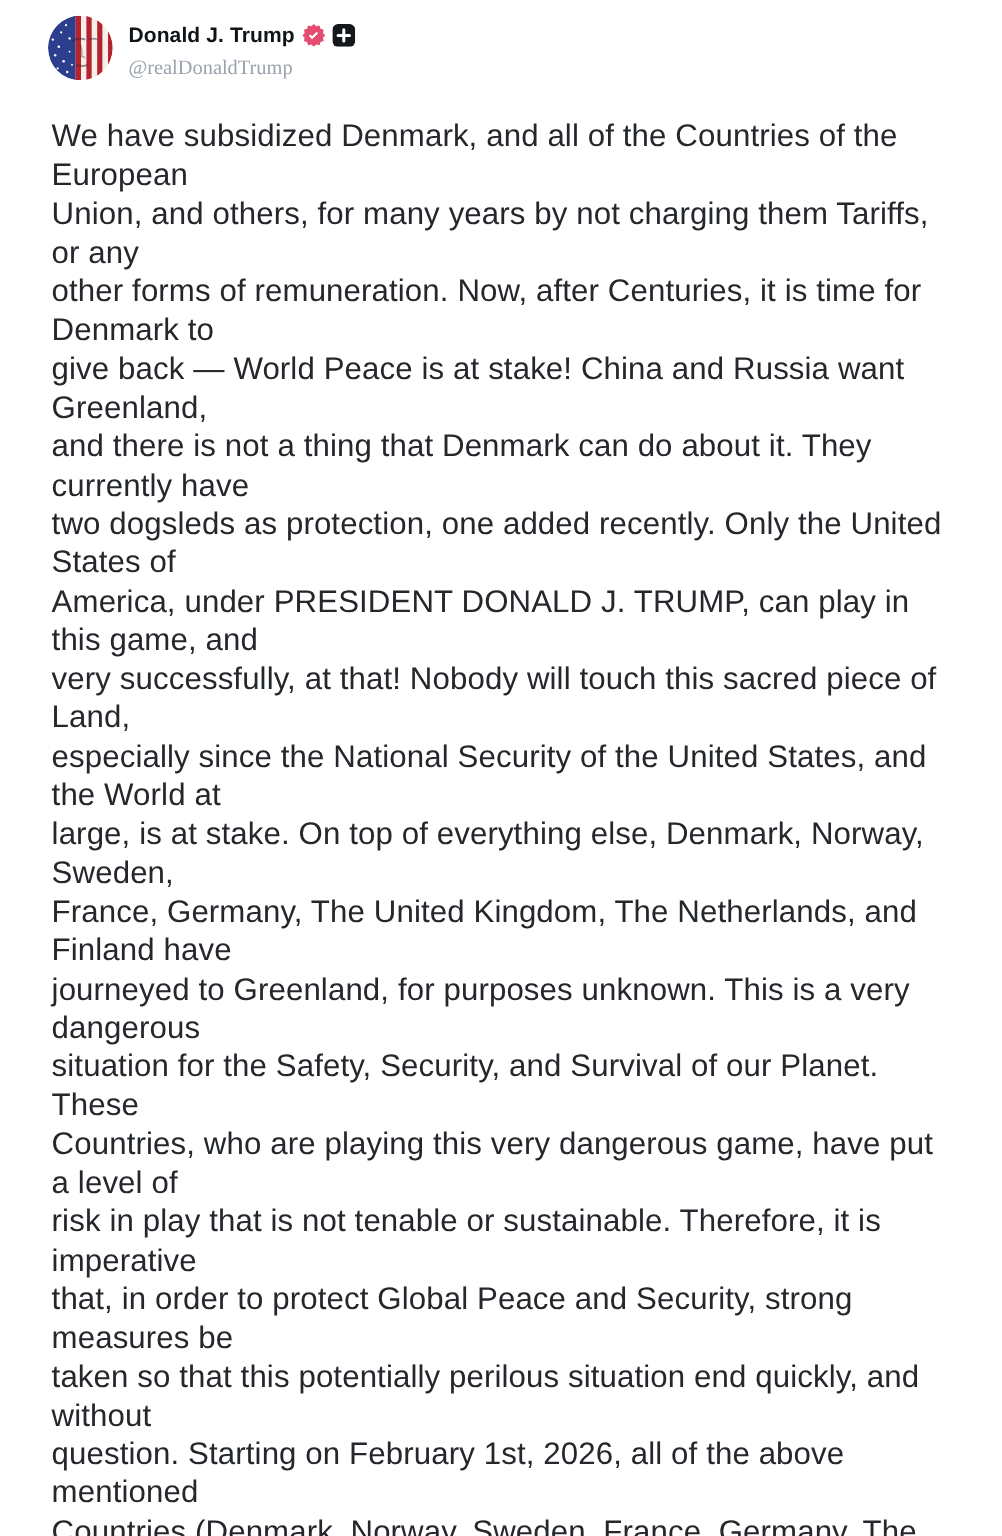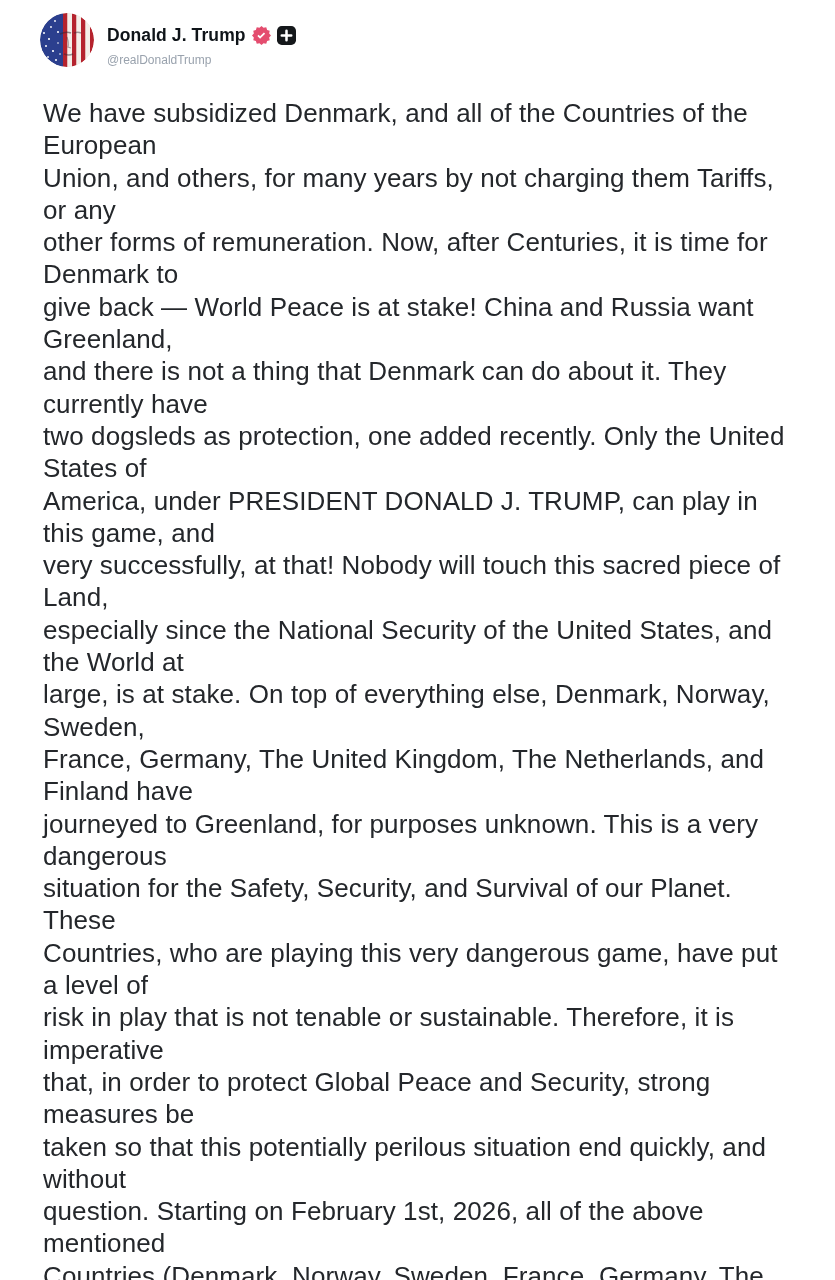--- a/index.html
+++ b/index.html
@@ -47,23 +47,24 @@
     font-size: 17.5px;
     font-weight: 700;
     color: var(--name);
     letter-spacing: 0.1px;
     cursor: pointer;
   }
   .badge { display: inline-flex; }
   .badge svg { display: block; }
   .handle {
     margin-top: 7px;
-    font-size: 12px;
+    font-size: 17px;
     color: var(--handle);
     cursor: pointer;
+    font-family: Liberation Serif, serif;
   }
   .post-body {
     padding: 30px 42px 0 43px;
     font-size: 26px;
     line-height: 32.3px;
     letter-spacing: 0.1px;
     color: var(--text);
     white-space: pre-line;
   }
 </style>

